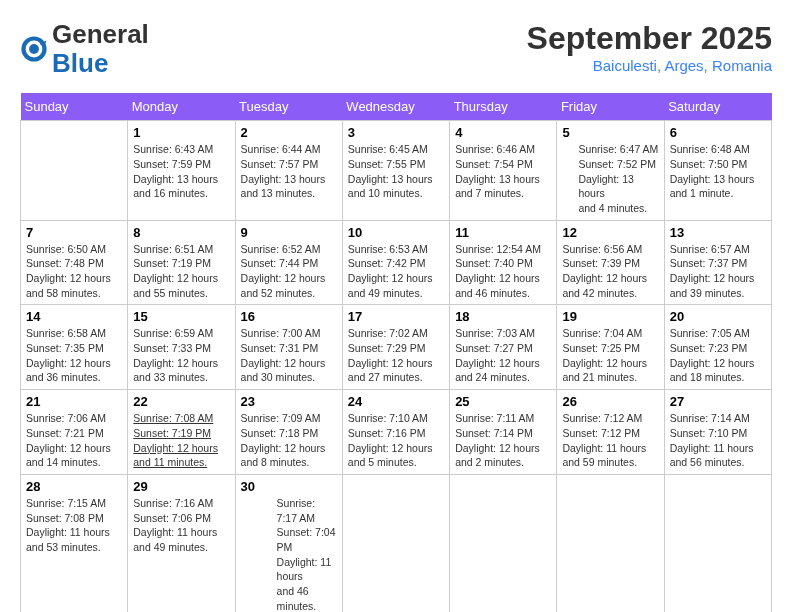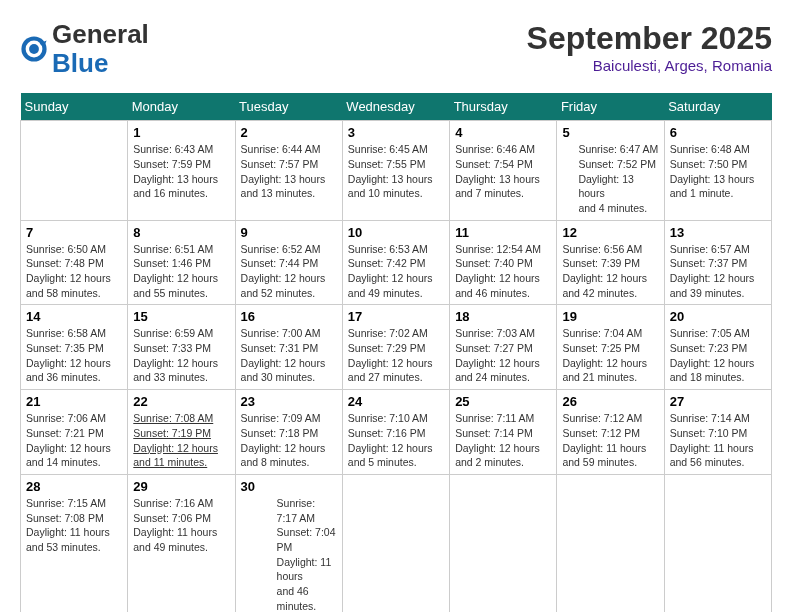--- a/index.html
+++ b/index.html
@@ -37,29 +37,29 @@
     .title-block {
       text-align: right;
     }
     .month-title {
       font-size: 32px;
       font-weight: bold;
       color: #333;
     }
     .location {
       font-size: 15px;
-      color: #4c1d95;
+      color: #3b82f6;
     }
     table {
       width: 100%;
       border-collapse: collapse;
       font-size: 11px;
     }
     thead tr th {
-      background-color: #0f766e;
+      background-color: #8b5cf6;
       color: #fff;
       padding: 6px 4px;
       text-align: left;
       font-size: 13px;
       font-weight: normal;
     }
     tbody tr td {
       border: 1px solid #ccc;
       vertical-align: top;
       padding: 4px 5px;
@@ -163,21 +163,21 @@
         <td>
           <div class="day-number">7</div>
           <div class="day-info" style="white-space: pre-line;">Sunrise: 6:50 AM
 Sunset: 7:48 PM
 Daylight: 12 hours
 and 58 minutes.</div>
         </td>
         <td>
           <div class="day-number">8</div>
           <div class="day-info" style="white-space: pre-line;">Sunrise: 6:51 AM
-Sunset: 1:46 PM
+Sunset: 7:19 PM
 Daylight: 12 hours
 and 55 minutes.</div>
         </td>
         <td>
           <div class="day-number">9</div>
           <div class="day-info" style="white-space: pre-line;">Sunrise: 6:52 AM
 Sunset: 7:44 PM
 Daylight: 12 hours
 and 52 minutes.</div>
         </td>

